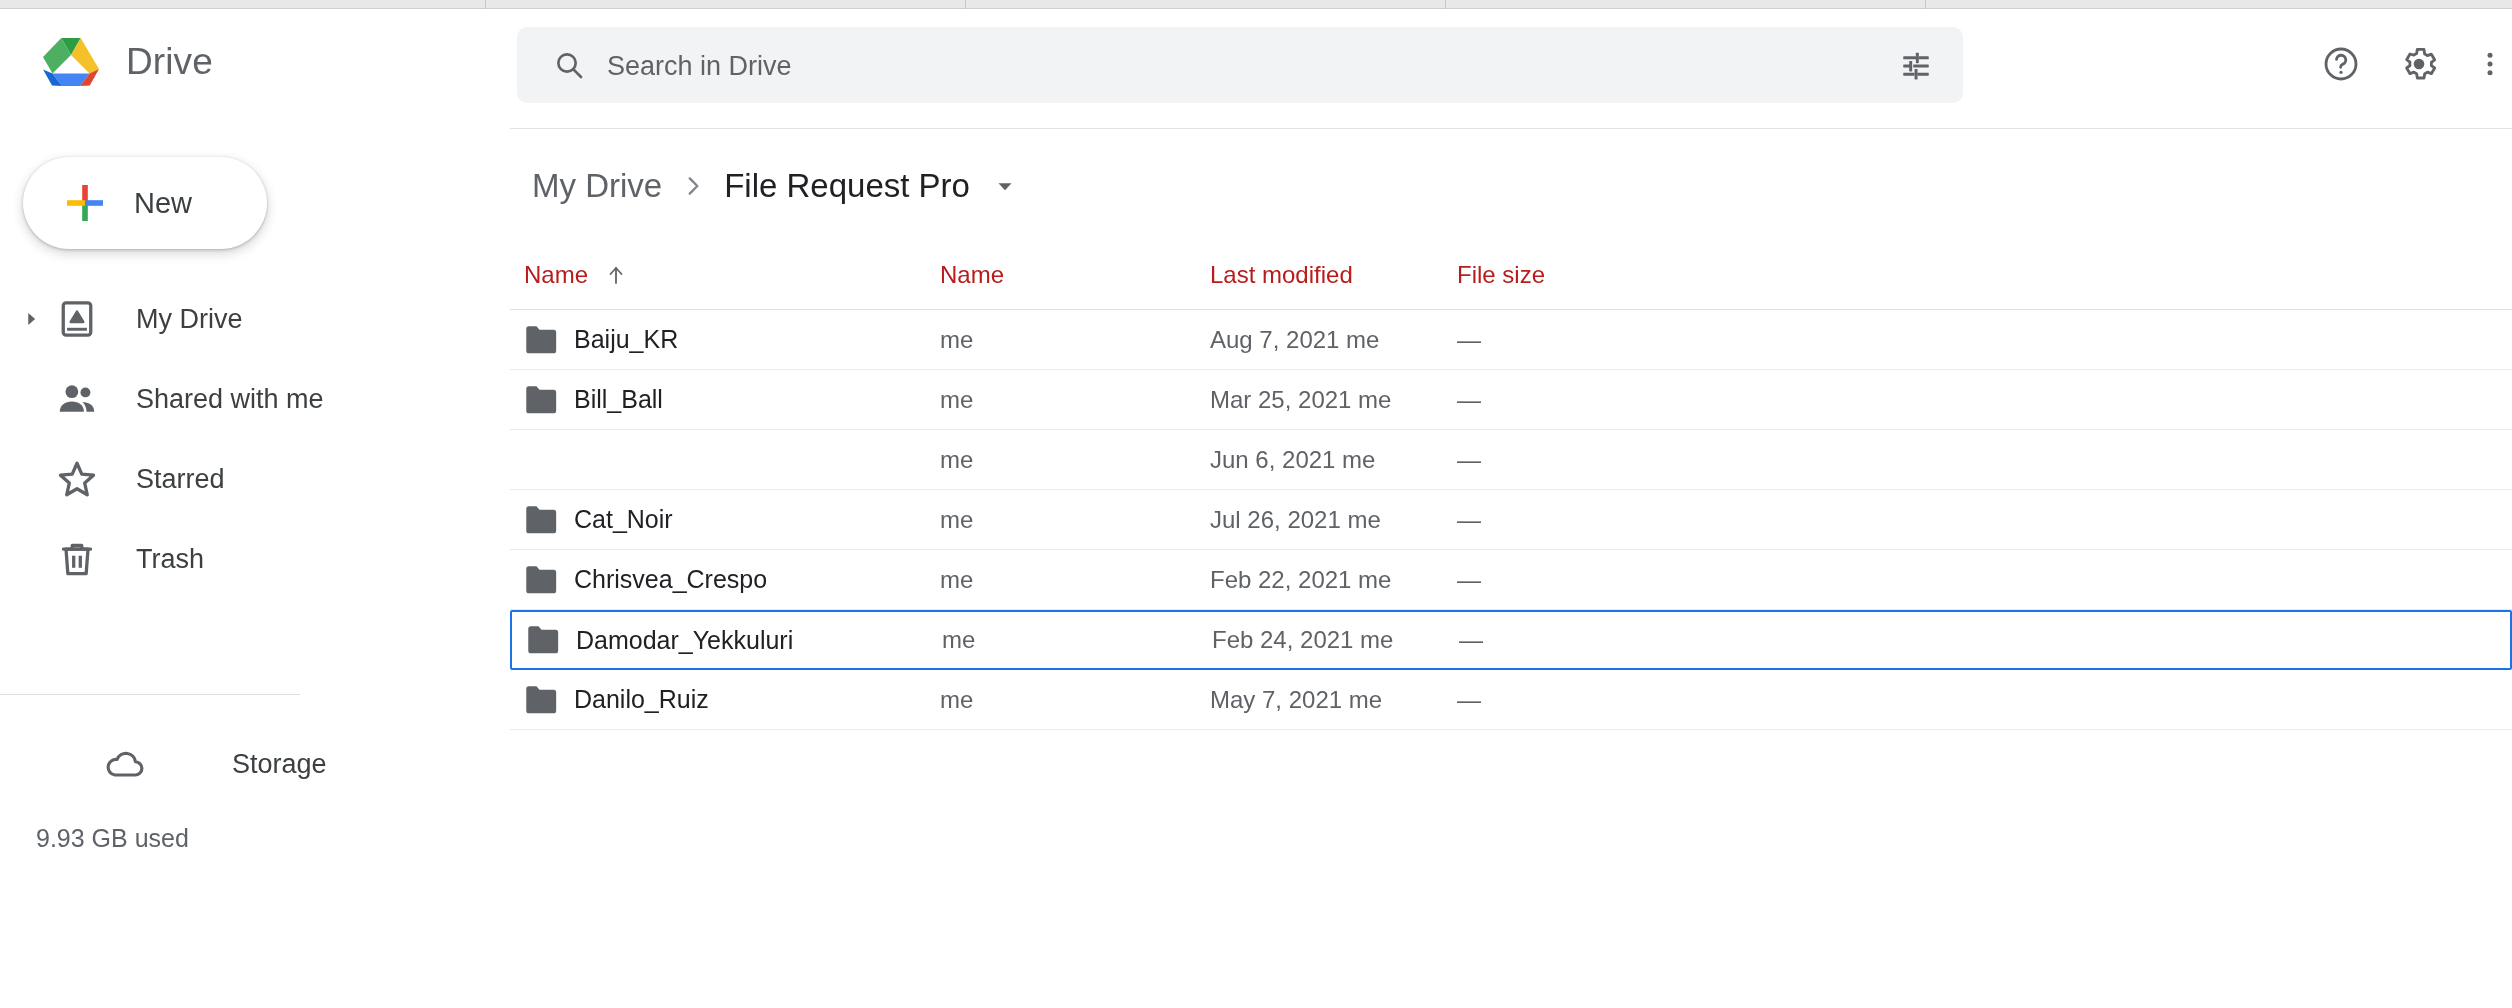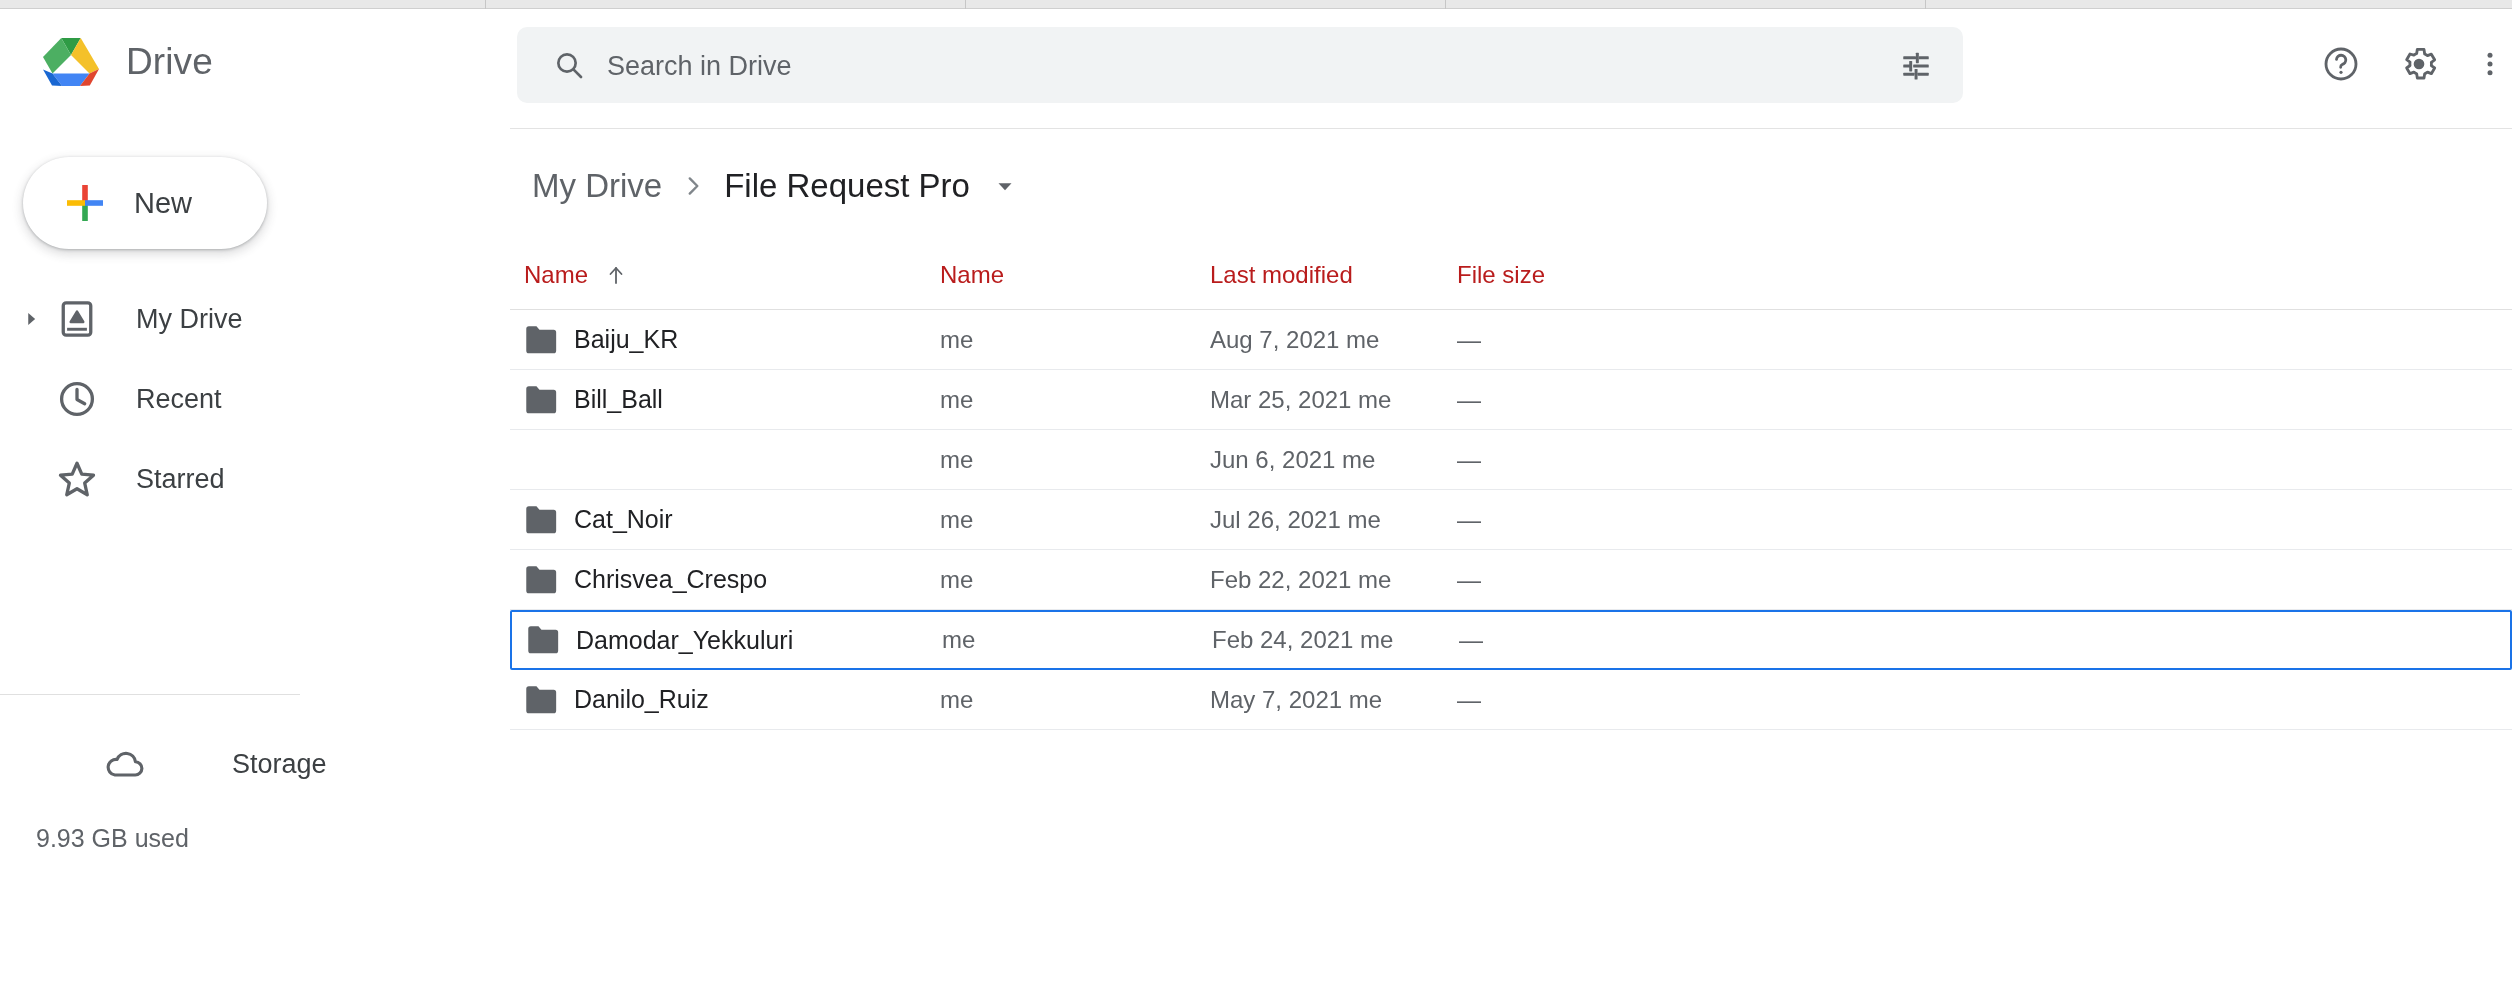--- a/index.html
+++ b/index.html
@@ -469,35 +469,50 @@
               <rect x="4.5" y="3.2" width="15" height="17.6" rx="1.6"></rect>
               <path d="M12 8 l3.4 5.6 h-6.8 z" fill="#5f6368" stroke="#5f6368" stroke-linejoin="round" stroke-width="1.4"></path>
               <line x1="6.6" y1="17.6" x2="17.4" y2="17.6" stroke-width="1.6"></line>
             </svg>
           </span>
           <span class="nav-label">My Drive</span>
         </div>
         <div class="nav-item">
           <span class="nav-caret empty"></span>
           <span class="nav-icon">
-            <svg width="44" height="44" viewBox="0 0 24 24" fill="none" stroke="#5f6368" stroke-width="1.8">
-              <circle cx="12" cy="12" r="8.4"></circle>
-              <polyline points="12,6.8 12,12.3 16.2,14.6" stroke-linecap="round" stroke-linejoin="round"></polyline>
+            <svg width="44" height="44" viewBox="0 0 24 24" fill="#5f6368">
+              <circle cx="9.2" cy="8" r="3.5"></circle>
+              <path d="M2.6 19 c0 -3.6 2.9 -5.6 6.6 -5.6 c3.7 0 6.6 2 6.6 5.6 z"></path>
+              <circle cx="16.6" cy="8.4" r="2.7"></circle>
+              <path d="M15 13.6 c3.5 0.1 6.4 1.6 6.4 5.4 h-4.2 c0 -2.2 -0.8 -4 -2.2 -5.4 z"></path>
             </svg>
           </span>
-          <span class="nav-label">Recent</span>
+          <span class="nav-label">Shared with me</span>
         </div>
         <div class="nav-item">
           <span class="nav-caret empty"></span>
           <span class="nav-icon">
             <svg width="44" height="44" viewBox="0 0 24 24" fill="none" stroke="#5f6368" stroke-width="1.8" stroke-linejoin="round">
               <polygon points="12,3.4 14.6,9.3 21,9.9 16.2,14.2 17.6,20.6 12,17.3 6.4,20.6 7.8,14.2 3,9.9 9.4,9.3"></polygon>
             </svg>
           </span>
           <span class="nav-label">Starred</span>
+        </div>
+        <div class="nav-item">
+          <span class="nav-caret empty"></span>
+          <span class="nav-icon">
+            <svg width="44" height="44" viewBox="0 0 24 24" fill="none" stroke="#5f6368" stroke-width="1.8">
+              <path d="M6 6.6 h12 l-1 13.4 h-10 z" stroke-linejoin="round"></path>
+              <line x1="4.6" y1="6.6" x2="19.4" y2="6.6" stroke-linecap="round"></line>
+              <path d="M9.4 6.6 v-2 h5.2 v2" stroke-linejoin="round"></path>
+              <line x1="10.2" y1="10.2" x2="10.2" y2="16.8"></line>
+              <line x1="13.8" y1="10.2" x2="13.8" y2="16.8"></line>
+            </svg>
+          </span>
+          <span class="nav-label">Trash</span>
         </div>
       </div>
 
     <div class="side-divider"></div>
 
     <div class="storage-row">
       <span class="nav-caret empty"></span>
       <span class="nav-icon">
         <svg width="44" height="44" viewBox="0 0 24 24" fill="none" stroke="#5f6368" stroke-width="1.7">
           <path d="M6.5 18 h11 a3.6 3.6 0 0 0 0.2 -7.2 a5.2 5.2 0 0 0 -10 -1.3 A3.7 3.7 0 0 0 6.5 18 z" stroke-linejoin="round"></path>

